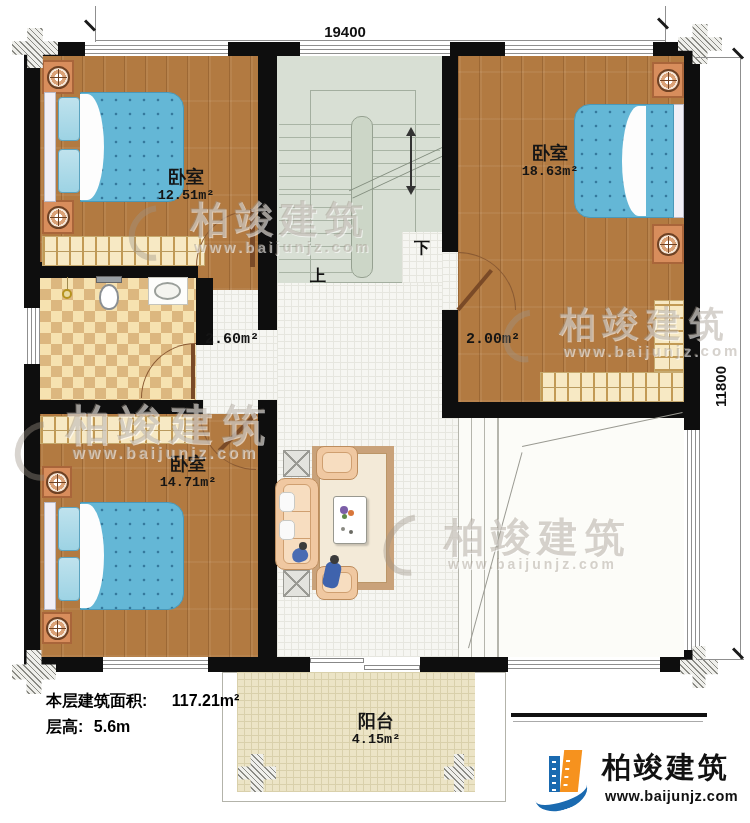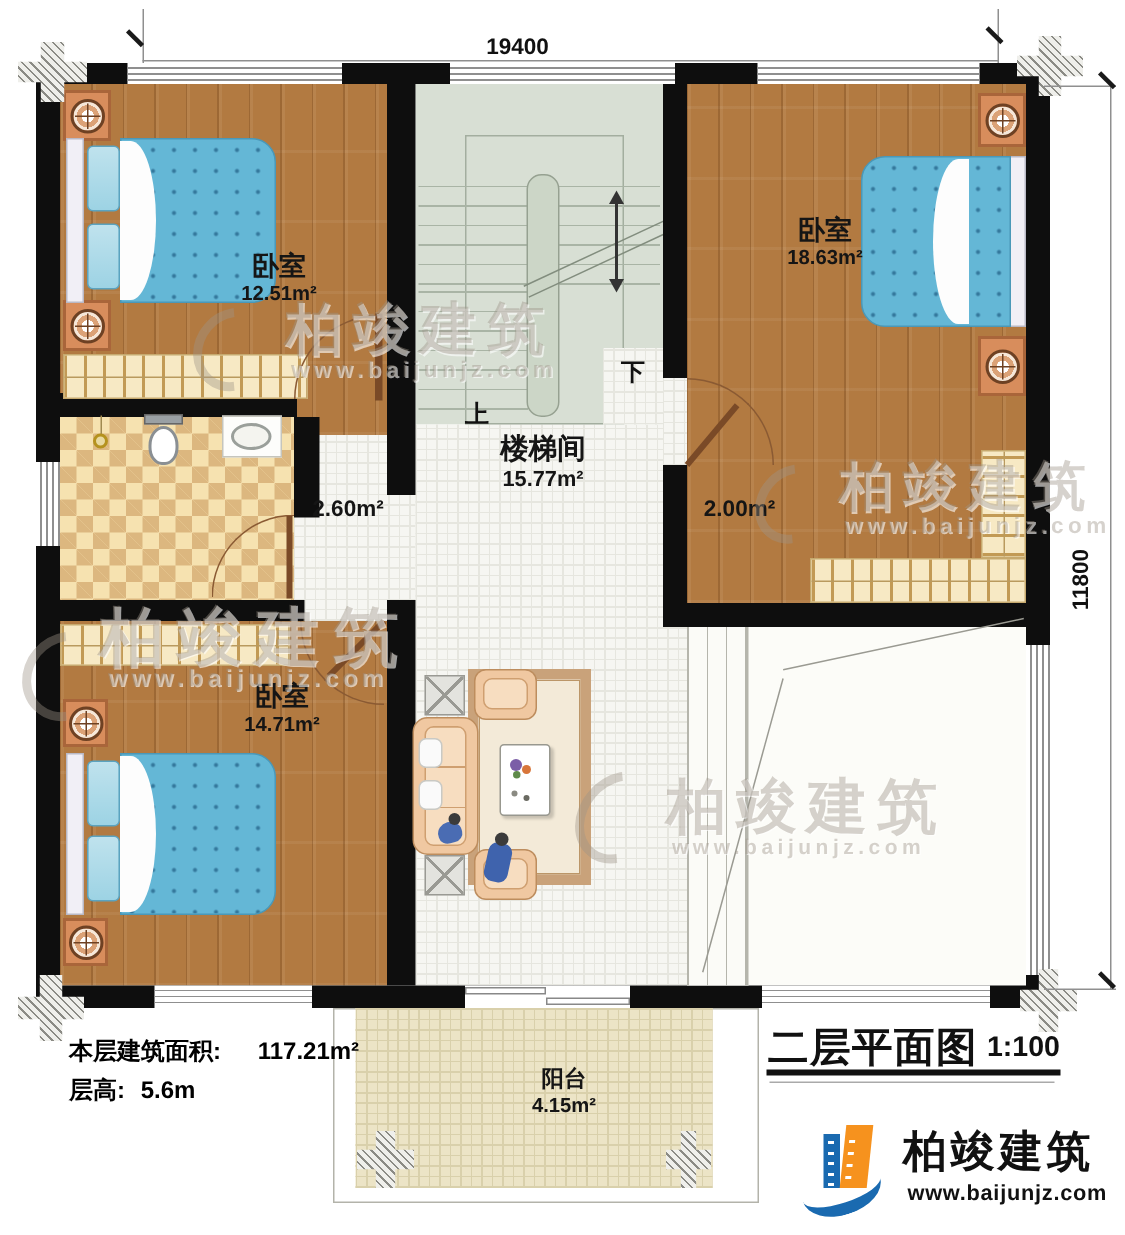--- a/index.html
+++ b/index.html
@@ -11,21 +11,21 @@
   .tile{position:absolute;background-color:#f6f6f2;background-image:repeating-linear-gradient(0deg,#e6e6df 0 1px,transparent 1px 7px),repeating-linear-gradient(90deg,#e6e6df 0 1px,transparent 1px 7px);}
   .green{position:absolute;background:#d8dfd4;}
   .checker{position:absolute;background-color:#f6e2b0;background-image:linear-gradient(45deg,#dcb77f 25%,transparent 25% 75%,#dcb77f 75%),linear-gradient(45deg,#dcb77f 25%,transparent 25% 75%,#dcb77f 75%);background-size:22px 22px;background-position:0 0,11px 11px;}
   .balfloor{position:absolute;background-color:#ece4c6;background-image:repeating-linear-gradient(0deg,#d9d0ab 0 1px,transparent 1px 7px),repeating-linear-gradient(90deg,#d9d0ab 0 1px,transparent 1px 7px);}
   .win-h{position:absolute;background:#fff;background-image:repeating-linear-gradient(180deg,transparent 0 3px,#8f8f8f 3px 4px);}
   .win-v{position:absolute;background:#fff;background-image:repeating-linear-gradient(90deg,transparent 0 3px,#8f8f8f 3px 4px);}
   .ward-h{position:absolute;background-color:#f7e9c4;border:1px solid #c6a96e;box-sizing:border-box;background-image:linear-gradient(#b99a5e,#b99a5e),repeating-linear-gradient(90deg,#c29a55 0 2px,transparent 2px 13px);background-size:100% 1px,100% 100%;background-position:0 50%,0 0;background-repeat:no-repeat,repeat;}
   .ward-v{position:absolute;background-color:#f7e9c4;border:1px solid #c6a96e;box-sizing:border-box;background-image:linear-gradient(#b99a5e,#b99a5e),repeating-linear-gradient(0deg,#c29a55 0 2px,transparent 2px 13px);background-size:1px 100%,100% 100%;background-position:50% 0,0 0;background-repeat:no-repeat,repeat;}
   .rlabel{position:absolute;text-align:center;color:#151515;font-weight:700;line-height:1.08;white-space:nowrap;}
   .rname{display:block;font-size:18px;}
-  .rarea{display:block;font-size:13.5px;margin-top:2px;}
+  .rarea{display:block;font-size:13.5px;margin-top:2px;font-family:Liberation Mono, monospace;}
   .stand{position:absolute;background:#d88d5c;border:2px solid #a9653a;box-sizing:border-box;display:flex;align-items:center;justify-content:center;}
   .lamp{position:relative;width:19px;height:19px;border-radius:50%;border:2px solid #6e4123;background:radial-gradient(circle,#fff 0 30%,#dba277 31% 55%,#f6e7d8 56%);}
   .lamp::before{content:"";position:absolute;left:50%;top:1px;bottom:1px;width:1px;background:#6e4123;}
   .lamp::after{content:"";position:absolute;top:50%;left:1px;right:1px;height:1px;background:#6e4123;}
   .bedhead{position:absolute;background:#f1eff6;border:1px solid #b9b9c6;box-sizing:border-box;}
   .pillow{position:absolute;background:#9dd3e4;border:1px solid #5ba3bf;border-radius:4px;background-image:linear-gradient(rgba(255,255,255,.35),transparent);box-sizing:border-box;}
   .blanket{position:absolute;background-color:#64b7d6;background-image:radial-gradient(circle,rgba(15,70,110,.55) 1px,transparent 1.7px);background-size:14px 14px;border:1px solid #4a98b8;box-sizing:border-box;}
   .sheet{position:absolute;background:#fdfdfd;}
   .treads{position:absolute;background-image:repeating-linear-gradient(180deg,#a9b4a5 0 1px,transparent 1px 13px);}
   .sofa{position:absolute;background:#f0c8a1;border:1px solid #bd8d5e;box-sizing:border-box;}
@@ -94,21 +94,21 @@
   <div class="win-h" style="left:103px;top:657px;width:105px;height:15px"></div>
   <div class="win-h" style="left:508px;top:657px;width:152px;height:15px"></div>
 
   <div class="abs" style="left:310px;top:657px;width:110px;height:15px;background:#fff"></div>
   <div class="abs" style="left:310px;top:658px;width:54px;height:5px;background:#fff;border:1px solid #888;box-sizing:border-box"></div>
   <div class="abs" style="left:364px;top:665px;width:56px;height:5px;background:#fff;border:1px solid #888;box-sizing:border-box"></div>
 
   <div class="abs" style="left:222px;top:672px;width:284px;height:130px;background:#fff;border:1px solid #b3b3aa;box-sizing:border-box"></div>
   <div class="balfloor" style="left:237px;top:672px;width:238px;height:120px"></div>
   <div class="rlabel" style="left:341px;top:712px;width:70px">
-    <span class="rname" style="font-size:15px">阳台</span>
+    <span class="rname" style="font-size:18px">阳台</span>
     <span class="rarea">4.15m²</span>
   </div>
   <div class="cross" style="left:238px;top:754px;width:38px;height:38px"></div>
   <div class="cross" style="left:444px;top:754px;width:30px;height:38px"></div>
 
   <div class="abs" style="left:96px;top:276px;width:26px;height:7px;background:#9aa0a4;border:1px solid #666;box-sizing:border-box"></div>
   <div class="abs" style="left:99px;top:284px;width:20px;height:26px;background:#fff;border:2px solid #8a8f93;border-radius:50% 50% 45% 45%;box-sizing:border-box"></div>
   <div class="abs" style="left:148px;top:277px;width:40px;height:28px;background:#fdfdfb;border:1px solid #c5c5bd;box-sizing:border-box"></div>
   <div class="abs" style="left:154px;top:282px;width:27px;height:18px;background:#f4f4ef;border:2px solid #9a9f9a;border-radius:50%;box-sizing:border-box"></div>
   <div class="abs" style="left:67px;top:277px;width:1px;height:13px;background:#a08a50"></div>
@@ -190,24 +190,20 @@
   <div class="leaf" style="left:254px;top:414px;width:4px;height:52px;transform-origin:50% 0;transform:rotate(45deg)"></div>
 
   <div class="rlabel" style="left:151px;top:168px;width:70px">
     <span class="rname">卧室</span>
     <span class="rarea">12.51m²</span>
   </div>
   <div class="rlabel" style="left:515px;top:144px;width:70px">
     <span class="rname">卧室</span>
     <span class="rarea">18.63m²</span>
   </div>
-  <div class="rlabel" style="left:317px;top:290px;width:90px">
-    <span class="rname" style="font-size:19px">楼梯间</span>
-    <span class="rarea" style="font-size:14.5px">15.77m²</span>
-  </div>
   <div class="rlabel" style="left:153px;top:455px;width:70px">
     <span class="rname">卧室</span>
     <span class="rarea">14.71m²</span>
   </div>
   <div class="rlabel" style="left:197px;top:332px;width:70px">
     <span class="rarea" style="font-size:15px;margin-top:0">2.60m²</span>
   </div>
   <div class="rlabel" style="left:458px;top:332px;width:70px">
     <span class="rarea" style="font-size:15px;margin-top:0">2.00m²</span>
   </div>
@@ -253,24 +249,20 @@
 
   <div class="note-line" style="left:46px;top:691px">
     <span>本层建筑面积:</span>
     <span style="margin-left:20px">117.21m²</span>
   </div>
   <div class="note-line" style="left:46px;top:717px">
     <span>层高:</span>
     <span style="margin-left:6px">5.6m</span>
   </div>
 
-  <div class="abs" style="left:512px;top:680px;width:200px;height:36px">
-    <span style="position:absolute;left:0;top:0;font-size:27px;font-weight:800;color:#111;letter-spacing:1px">二层平面图</span>
-    <span style="position:absolute;left:146px;top:8px;font-size:19px;font-weight:700;color:#111">1:100</span>
-  </div>
   <div class="abs" style="left:511px;top:713px;width:196px;height:4px;background:#111"></div>
   <div class="abs" style="left:513px;top:721px;width:190px;height:1px;background:#aaa"></div>
 
   <div class="abs" style="left:532px;top:748px;width:210px;height:66px">
     <span style="position:absolute;left:2px;top:28px;width:54px;height:26px;border:0;border-bottom:8px solid #1a6ab0;border-radius:50%;transform:rotate(-18deg)"></span>
     <span style="position:absolute;left:17px;top:8px;width:11px;height:36px;background:#1a6ab0;background-image:repeating-linear-gradient(180deg,transparent 0 5px,#fff 5px 7px);background-size:4px 100%;background-repeat:no-repeat;background-position:3px 0"></span>
     <span style="position:absolute;left:30px;top:2px;width:18px;height:42px;background:#f6921e;transform:skewX(-6deg);background-image:repeating-linear-gradient(180deg,transparent 0 6px,#fff 6px 8px);background-size:4px 100%;background-repeat:no-repeat;background-position:3px 4px"></span>
     <span style="position:absolute;left:70px;top:0;font-size:29px;font-weight:900;color:#111;letter-spacing:3px;white-space:nowrap">柏竣建筑</span>
     <span style="position:absolute;left:73px;top:40px;font-size:14.5px;font-weight:700;color:#111;letter-spacing:.5px;white-space:nowrap">www.baijunjz.com</span>
   </div>

